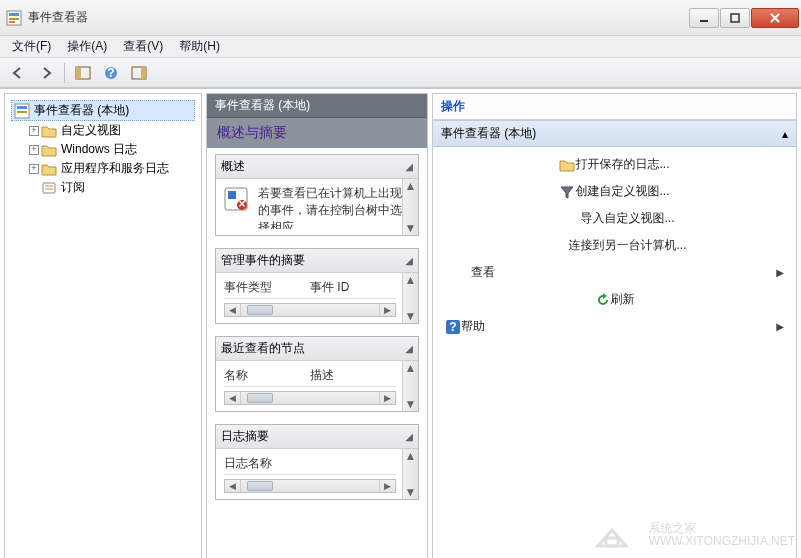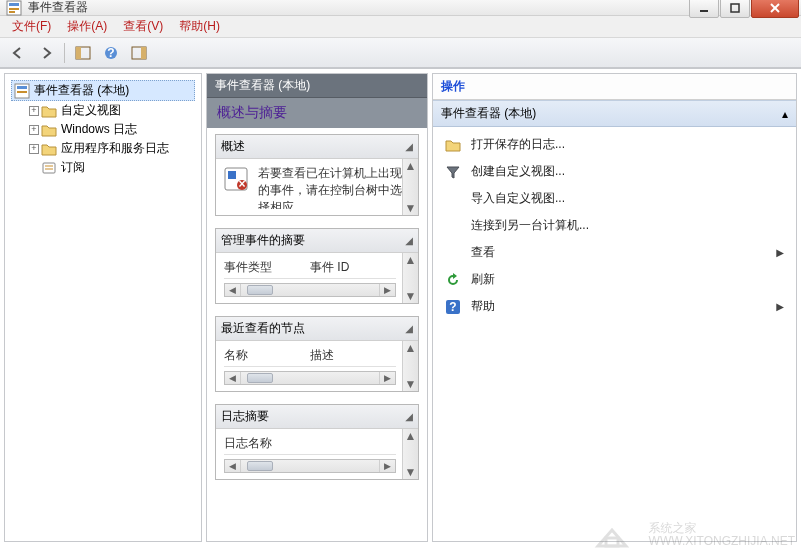--- a/index.html
+++ b/index.html
@@ -1,29 +1,29 @@
 <!DOCTYPE html>
 <html><head>
 <meta charset="utf-8">
 <style>
 * { margin: 0; padding: 0; box-sizing: border-box; font-family: "Microsoft YaHei", "SimSun", Tahoma, sans-serif; font-size: 12px; }
 body { background: #fff; width: 801px; height: 558px; overflow: hidden; position: relative; }
 
 
-.titlebar { height: 16px; background: linear-gradient(#f7f7f7,#e8e8e8); border-bottom: 1px solid #d0d0d0; display: flex; align-items: center; padding: 0 2px 0 6px; }
+.titlebar { height: 36px; background: linear-gradient(#f7f7f7,#e8e8e8); border-bottom: 1px solid #d0d0d0; display: flex; align-items: center; padding: 0 2px 0 6px; }
 .titlebar .app-icon { width: 16px; height: 16px; margin-right: 6px; display: inline-block; }
 .titlebar .title { flex: 1; color: #333; }
 .win-btns { display: flex; gap: 1px; }
 .win-btn { width: 30px; height: 20px; border: 1px solid #b7b7b7; background: linear-gradient(#fbfbfb,#e1e1e1); display: flex; align-items: center; justify-content: center; border-radius: 2px; }
 .win-btn.close { width: 48px; background: linear-gradient(#e67a63,#c9482e); border-color: #a73a22; }
 .win-btn svg { display: block; }
 
 
 .menubar { height: 22px; background: #f0f0f0; display: flex; align-items: center; padding: 0 4px; border-bottom: 1px solid #d8d8d8; }
-.menubar .menu-item { padding: 2px 8px; color: #b91c1c; }
+.menubar .menu-item { padding: 2px 8px; color: #0f172a; }
 
 
 .toolbar { height: 30px; background: linear-gradient(#f6f7f9,#e6e8ec); border-bottom: 1px solid #c6c8cc; display: flex; align-items: center; padding: 0 6px; gap: 4px; }
 .tool-btn { width: 24px; height: 24px; border: 1px solid transparent; display: flex; align-items: center; justify-content: center; border-radius: 2px; }
 .tool-sep { width: 1px; height: 20px; background: #c0c0c0; margin: 0 2px; }
 
 
 .workspace { display: flex; height: calc(100% - 80px); border-top: 1px solid #c6c8cc; }
 .pane { border: 1px solid #c6c8cc; background: #fff; overflow: auto; }
 .left-pane { width: 198px; margin: 4px 2px 4px 4px; padding: 4px; }
@@ -57,21 +57,21 @@
 .mini-scroll .thumb { position: absolute; left: 22px; top: 1px; width: 26px; height: 10px; background: linear-gradient(#dfe4ea,#c5ccd6); border: 1px solid #aab0ba; border-radius: 2px; }
 .mini-scroll .arr { position:absolute; top:0; width:16px; height:12px; display:flex; align-items:center; justify-content:center; color:#666; font-size:9px;}
 .mini-scroll .arr.l{left:0;border-right:1px solid #cfcfcf;}
 .mini-scroll .arr.r{right:0;border-left:1px solid #cfcfcf;}
 .v-scroll-stub { position:absolute; right:0; top:0; bottom:0; width:16px; background:linear-gradient(90deg,#f0f0f0,#e4e4e4); border-left:1px solid #cfcfcf; display:flex; flex-direction:column; justify-content:space-between; align-items:center; color:#666; font-size:9px;}
 
 
 .right-header { padding: 4px 8px; font-weight: bold; color: #1d4ed8; border-bottom: 1px solid #d0d0d0; background:#fdfdfd; }
 .right-section-header { background: linear-gradient(#e4ecf7,#d3e0f1); border-top: 1px solid #c0cee0; border-bottom: 1px solid #b5c5da; padding: 4px 8px; display:flex; justify-content:space-between; align-items:center; }
 .right-list { padding: 4px 0; }
-.action-item { display: flex; align-items: center; padding: 5px 12px; gap: 10px; color: #222; }
+.action-item { display: flex; align-items: center; padding: 5px 12px; color: #222; justify-content: center; }
 .action-arrow { margin-left: auto; color: #444; font-size: 10px; }
 .act-icon { width: 16px; height: 16px; display: inline-block; }
 
 
 .watermark { position:absolute; right:6px; bottom:8px; opacity:0.25; display:flex; align-items:center; gap:19px; pointer-events:none; }
 .watermark .wm-icon { width:36px; height:30px; }
 .watermark .wm-text { font-size:11px; color:#666; line-height:1.1; }
 </style>
 </head>
 <body>

